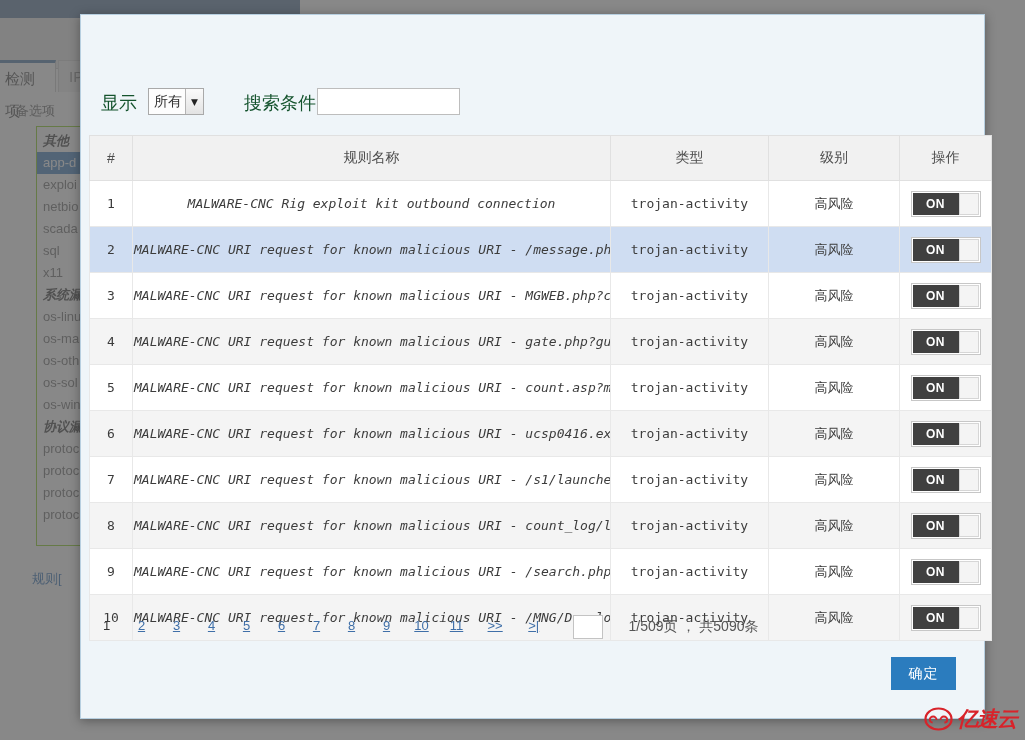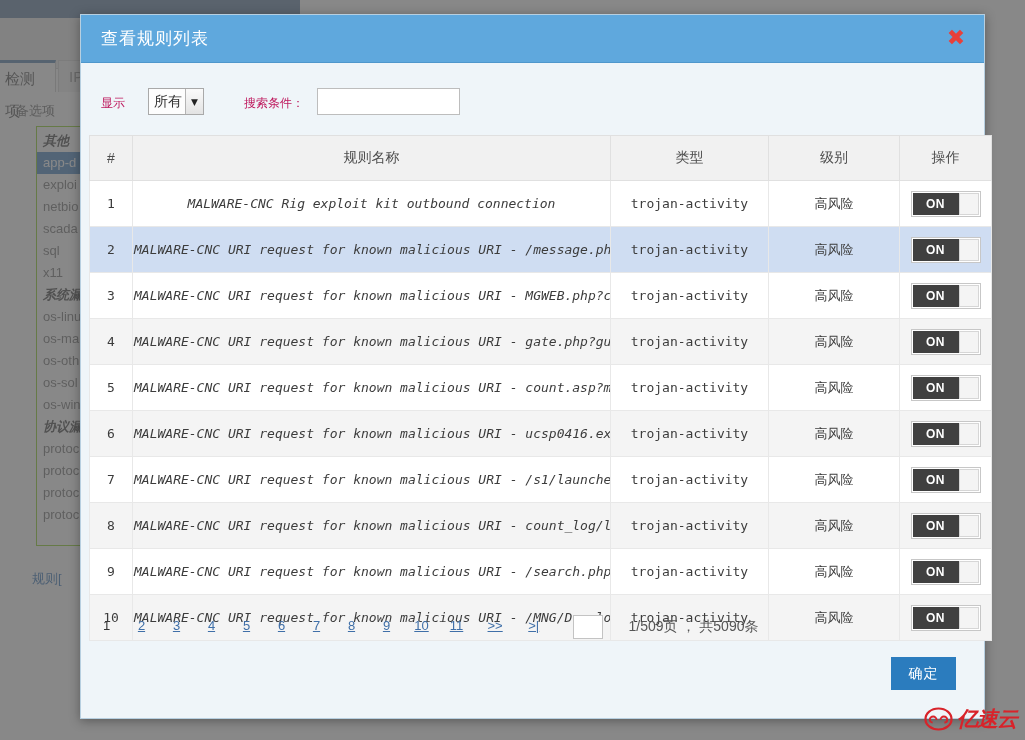--- a/index.html
+++ b/index.html
@@ -153,22 +153,22 @@
 
   
   .toolbar {
     position: absolute;
     left: 0; top: 22px;
     width: 100%;
     height: 44px;
   }
   .tb-label {
     position: absolute;
-    font-size: 12px;
-    color: #be185d;
+    font-size: 18px;
+    color: #14532d;
     line-height: 28px;
   }
   #tb-show-label { left: 20px; top: 4px; }
   #tb-search-label { left: 163px; top: 4px; }
   .tb-select {
     position: absolute;
     left: 67px; top: 3px;
     width: 56px; height: 27px;
     border: 1px solid #a9a9a9;
     background: #fdfdfd;
@@ -394,24 +394,20 @@
       <div class="bg-li">protoc</div>
       <div class="bg-li">protoc</div>
     </div>
   <div class="bg-link">规则[</div>
 </div>
 
 <div id="overlay"></div>
 
 <div id="modal">
 
-  <div class="modal-header">
-    <div class="modal-title">查看规则列表</div>
-    <div class="modal-close">✖</div>
-  </div>
 
   <div class="modal-body">
 
     <div class="toolbar">
       <div class="tb-label" id="tb-show-label">显示</div>
       <div class="tb-select">
         <span class="sel-text">所有</span>
         <span class="sel-arrow">▼</span>
       </div>
       <div class="tb-label" id="tb-search-label">搜索条件：</div>

